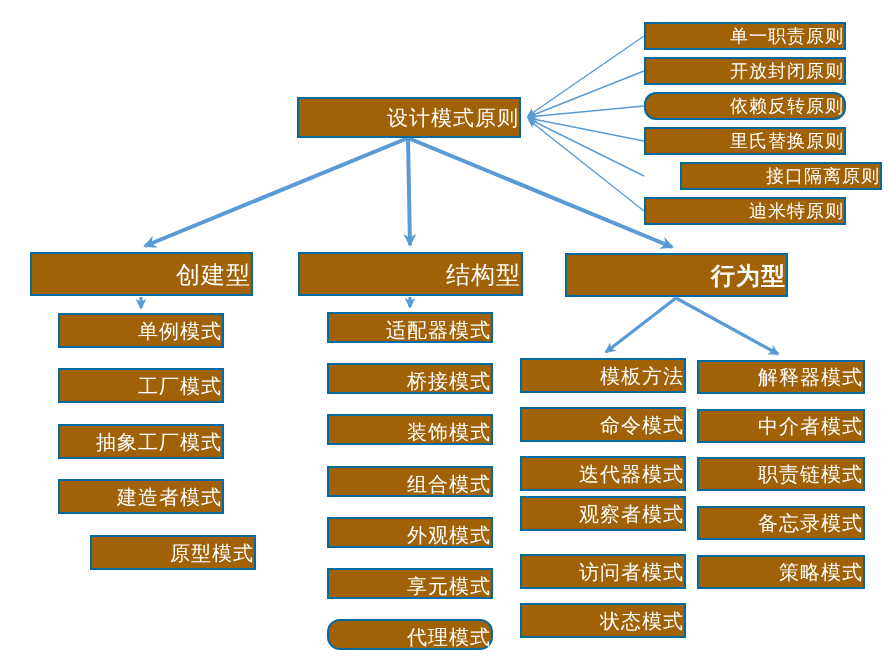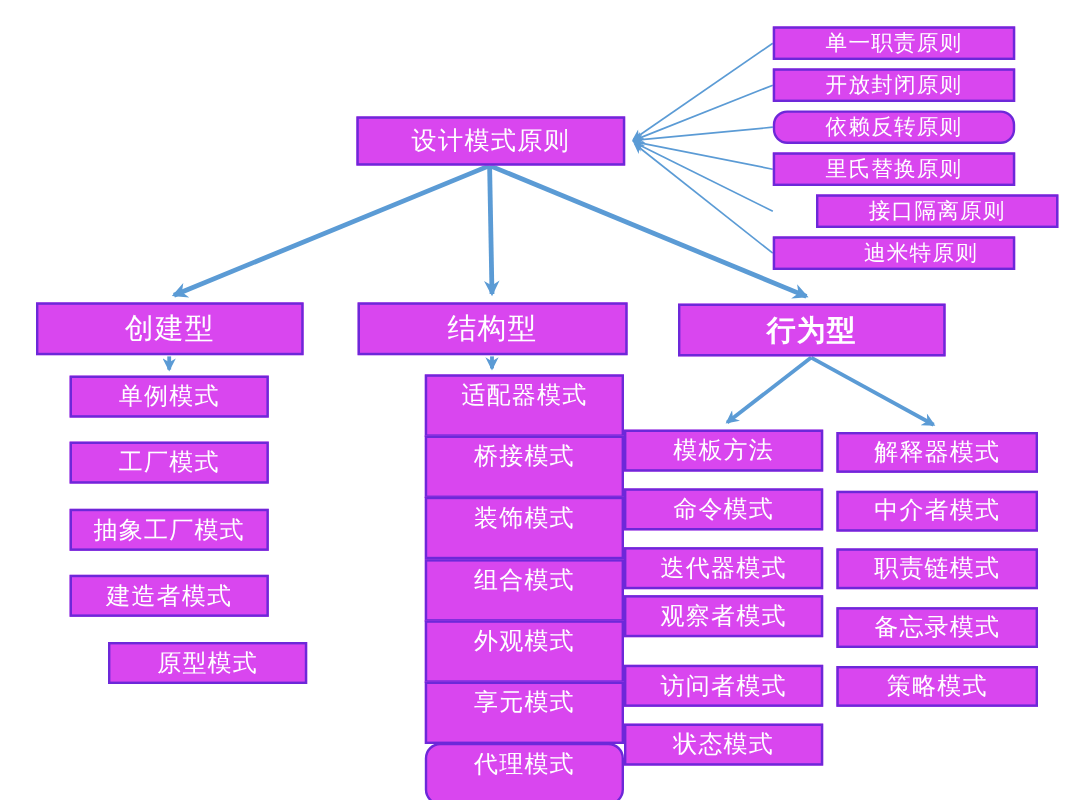--- a/index.html
+++ b/index.html
@@ -19,34 +19,34 @@
     position: absolute;
     left: 0;
     top: 0;
     width: 888px;
     height: 667px;
     z-index: 0;
   }
   .node {
     position: absolute;
     box-sizing: border-box;
-    background: #d946ef;
-    border: 2px solid #6d28d9;
+    background: #a16207;
+    border: 2px solid #0369a1;
     color: #ffffff;
-    text-align: center;
+    text-align: right;
     letter-spacing: 1px;
     white-space: nowrap;
     z-index: 1;
   }
   .root-node     { width: 224px; height: 41px; line-height: 38px; font-size: 21px; }
   .principle     { left: 644px; width: 202px; height: 28px; line-height: 25px; font-size: 18px; }
   .category      { height: 44px; line-height: 41px; font-size: 24px; }
   .pattern       { height: 35px; line-height: 32px; font-size: 20px; }
   .col-creational { left: 58px;  width: 166px; }
-  .col-structural { left: 327px; width: 166px; height: 52px; line-height: 33px; margin-left: 27px; }
+  .col-structural { left: 327px; width: 166px; height: 31px; line-height: 33px; }
   .col-behav-a    { left: 520px; width: 166px; }
   .col-behav-b    { left: 697px; width: 168px; height: 34px; line-height: 31px; }
 </style>
 </head>
 <body>
 
 <div class="canvas">
 
   <svg class="connectors" width="888" height="667" viewBox="0 0 888 667" xmlns="http://www.w3.org/2000/svg">
     <defs>

